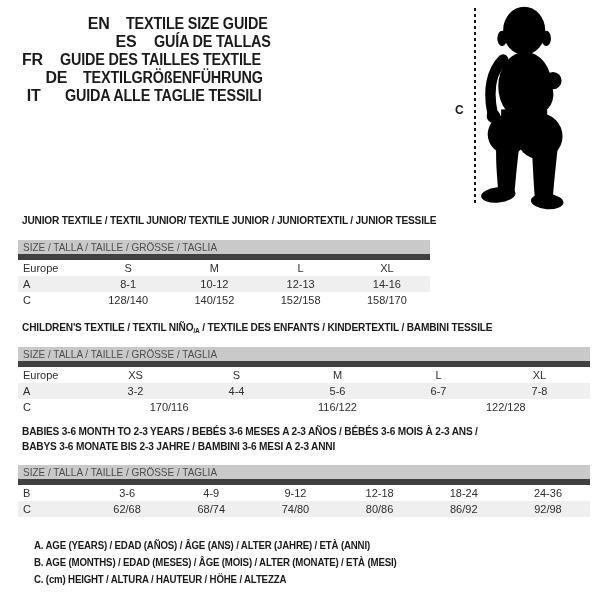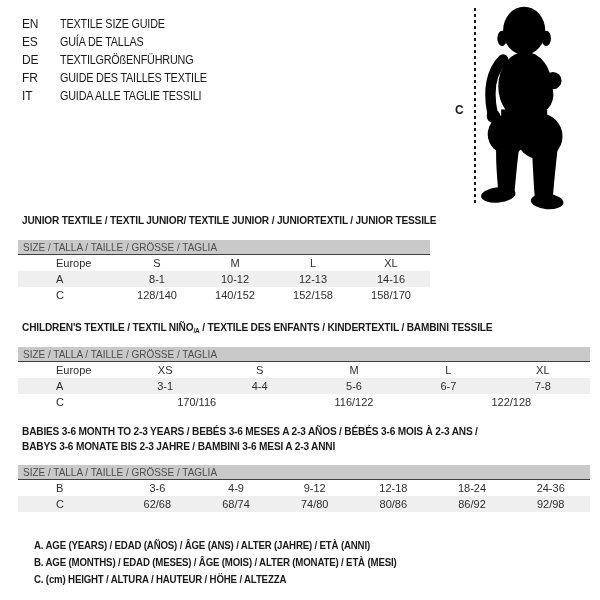--- a/index.html
+++ b/index.html
@@ -2,42 +2,42 @@
 <html><head>
 <meta charset="utf-8">
 <style>
   html,body{margin:0;padding:0;background:#fff;}
   .canvas{
     position:relative;width:600px;height:600px;background:#ffffff;
     font-family:"Liberation Sans",sans-serif;color:#1a1a1a;overflow:hidden;
   }
   
   .lang-list{position:absolute;left:22px;top:15px;}
-  .lang-row{display:flex;height:18px;line-height:18px;font-weight:normal;font-size:12px;letter-spacing:-0.2px;}
+  .lang-row{display:flex;height:18px;line-height:18px;font-weight:bold;font-size:16px;letter-spacing:-0.2px;justify-content:flex-end;}
   .lang-code{flex:0 0 38px;}
   .lang-label{white-space:nowrap;transform:scaleX(0.9);transform-origin:0 50%;display:inline-block;}
   
   .measure-line{position:absolute;left:474px;top:8px;width:2px;height:198px;
     background:repeating-linear-gradient(to bottom,#161616 0 3px,transparent 3px 6px);}
   .measure-label{position:absolute;left:455px;top:103px;font-weight:bold;font-size:12px;}
   .baby-svg{position:absolute;left:480px;top:2px;}
   
   .sec-title{position:absolute;left:22px;font-weight:bold;font-size:11.5px;letter-spacing:-0.2px;
     white-space:nowrap;transform:scaleX(0.88);transform-origin:0 0;line-height:15px;}
   .sub{font-size:7.5px;vertical-align:-2px;}
   
   .size-table{position:absolute;left:18px;}
   .t-narrow{width:412px;}
   .t-wide{width:572px;}
-  .thead{height:14px;line-height:14px;background:#c9c9c9;border-bottom:1px solid #404040;
+  .thead{height:14px;line-height:14px;background:#c9c9c9;border-bottom:6px solid #404040;
     color:#4d4d4d;font-size:10.5px;padding-left:5px;}
   .thead span{display:inline-block;transform:scaleX(0.95);transform-origin:0 50%;white-space:nowrap;}
   .trow{display:flex;height:16px;line-height:16px;font-size:11px;color:#2e2e2e;}
   .trow.shaded{background:#efefef;}
-  .tlabel{flex:0 0 62px;padding-left:5px;text-align:left;margin-left:33px;}
+  .tlabel{flex:0 0 62px;padding-left:5px;text-align:left;}
   .tcell{flex:1;text-align:center;}
   
   .footnotes{position:absolute;left:34px;top:537px;}
   .footnote{height:17px;line-height:17px;font-weight:bold;font-size:11px;white-space:nowrap;
     transform:scaleX(0.88);transform-origin:0 50%;letter-spacing:-0.2px;}
 </style>
 </head>
 <body>
 
 <div class="canvas">
@@ -45,26 +45,26 @@
   <div class="lang-list">
     <div class="lang-row">
       <span class="lang-code">EN</span>
       <span class="lang-label">TEXTILE SIZE GUIDE</span>
     </div>
     <div class="lang-row">
       <span class="lang-code">ES</span>
       <span class="lang-label">GUÍA DE TALLAS</span>
     </div>
     <div class="lang-row">
+      <span class="lang-code">FR</span>
+      <span class="lang-label">GUIDE DES TAILLES TEXTILE</span>
+    </div>
+    <div class="lang-row">
       <span class="lang-code">DE</span>
       <span class="lang-label">TEXTILGRÖßENFÜHRUNG</span>
-    </div>
-    <div class="lang-row">
-      <span class="lang-code">FR</span>
-      <span class="lang-label">GUIDE DES TAILLES TEXTILE</span>
     </div>
     <div class="lang-row">
       <span class="lang-code">IT</span>
       <span class="lang-label">GUIDA ALLE TAGLIE TESSILI</span>
     </div>
   </div>
 
   <div class="measure-line"></div>
   <div class="measure-label">C</div>
   <svg class="baby-svg" width="96" height="211" viewBox="0 0 100 220" fill="#000000">
@@ -123,21 +123,21 @@
     <div class="trow">
       <span class="tlabel">Europe</span>
       <span class="tcell">XS</span>
       <span class="tcell">S</span>
       <span class="tcell">M</span>
       <span class="tcell">L</span>
       <span class="tcell">XL</span>
     </div>
     <div class="trow shaded">
       <span class="tlabel">A</span>
-      <span class="tcell">3-1</span>
+      <span class="tcell">3-2</span>
       <span class="tcell">4-4</span>
       <span class="tcell">5-6</span>
       <span class="tcell">6-7</span>
       <span class="tcell">7-8</span>
     </div>
     <div class="trow">
       <span class="tlabel">C</span>
       <span class="tcell">170/116</span>
       <span class="tcell">116/122</span>
       <span class="tcell">122/128</span>

